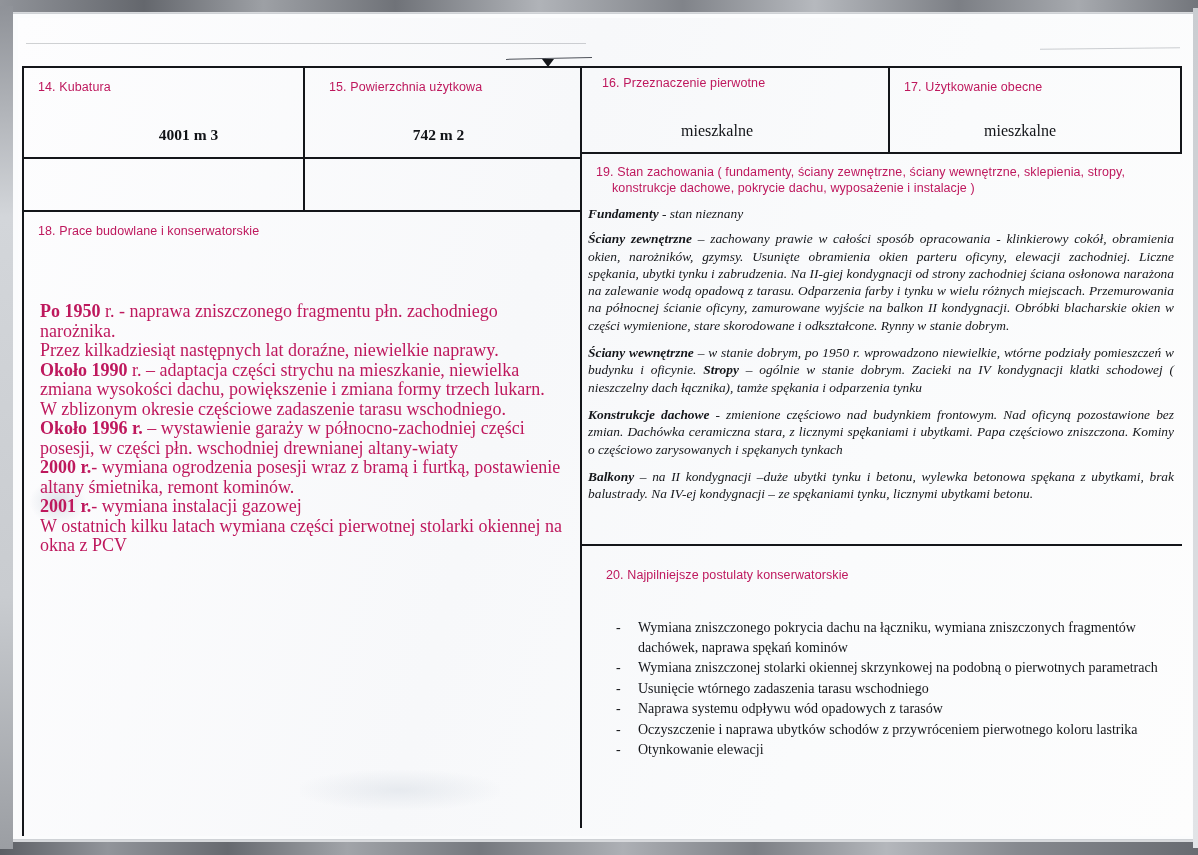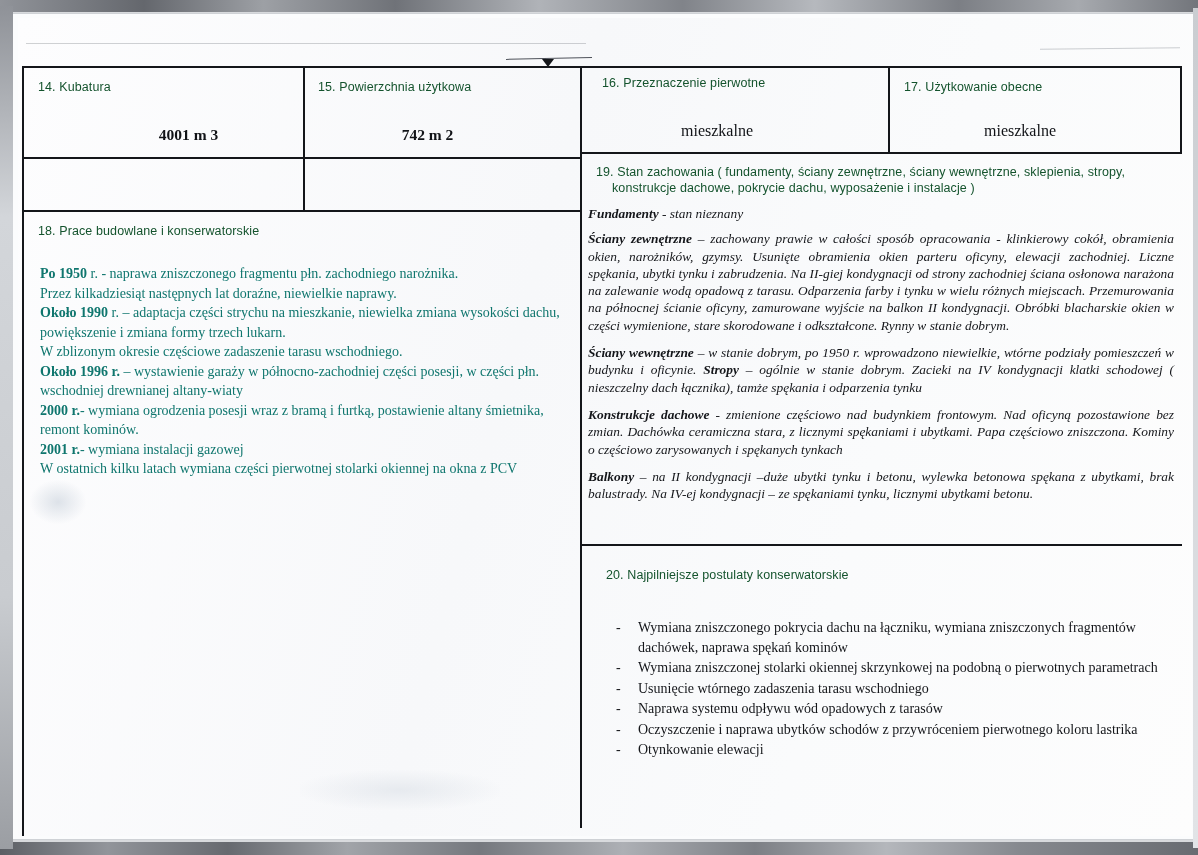--- a/index.html
+++ b/index.html
@@ -92,43 +92,44 @@
   .h-rule { height: 2px; }
   .v-rule { width: 2px; }
 
   .cell {
     position: absolute;
     box-sizing: border-box;
   }
   .field-label {
     font-family: "Liberation Sans", sans-serif;
     font-size: 12.5px;
-    color: #14532d;
+    color: #be185d;
     letter-spacing: .1px;
   }
   .field-value {
     font-family: "Liberation Serif", serif;
     font-size: 16px;
     color: #111317;
   }
   .field-value.bold { font-weight: bold; font-size: 15.5px; }
 
   .body-text {
     font-family: "Liberation Serif", serif;
     font-size: 13.4px;
     line-height: 17.3px;
     color: #14161a;
     text-align: justify;
   }
   .body-text b { font-weight: bold; }
   .left-text {
     font-family: "Liberation Serif", serif;
-    font-size: 14px;
+    font-size: 18px;
     line-height: 19.5px;
-    color: #0f766e;
+    color: #be185d;
+    margin-top: 38px;
   }
   .left-text b { font-weight: bold; }
   .para { margin: 0 0 10px 0; font-style: italic; }
   .para:last-child { margin-bottom: 18px; }
 
   .postulat-list {
     list-style: none;
     margin: 0;
     padding: 0;
     font-family: "Liberation Serif", serif;
@@ -196,21 +197,21 @@
     <div class="rule v-rule" style="left:281px; top:0; height:144px;"></div>
     <div class="rule v-rule" style="left:558px; top:0; height:762px;"></div>
     <div class="rule v-rule" style="left:866px; top:0; height:86px;"></div>
     <div class="rule v-rule" style="left:1158px; top:0; height:86px;"></div>
 
     <div class="cell" style="left:2px; top:2px; width:279px; height:142px;">
       <div class="field-label" style="position:absolute; left:14px; top:12px;">14. Kubatura</div>
       <div class="field-value bold" style="position:absolute; left:0; top:58px; width:279px; text-align:center; padding-left:50px; box-sizing:border-box;">4001 m 3</div>
     </div>
 
-    <div class="cell" style="left:282px; top:2px; width:262px; height:142px;">
+    <div class="cell" style="left:293px; top:2px; width:262px; height:142px;">
       <div class="field-label" style="position:absolute; left:14px; top:12px;">15. Powierzchnia użytkowa</div>
       <div class="field-value bold" style="position:absolute; left:0; top:58px; width:275px; text-align:center; padding-right:28px; box-sizing:border-box;">742 m 2</div>
     </div>
 
     <div class="cell" style="left:560px; top:2px; width:306px; height:84px;">
       <div class="field-label" style="position:absolute; left:14px; top:8px;margin-left:6px;">16. Przeznaczenie pierwotne</div>
       <div class="field-value" style="position:absolute; left:0; top:54px; width:306px; text-align:center; padding-right:36px; box-sizing:border-box;">mieszkalne</div>
     </div>
 
     <div class="cell" style="left:868px; top:2px; width:290px; height:84px;">

